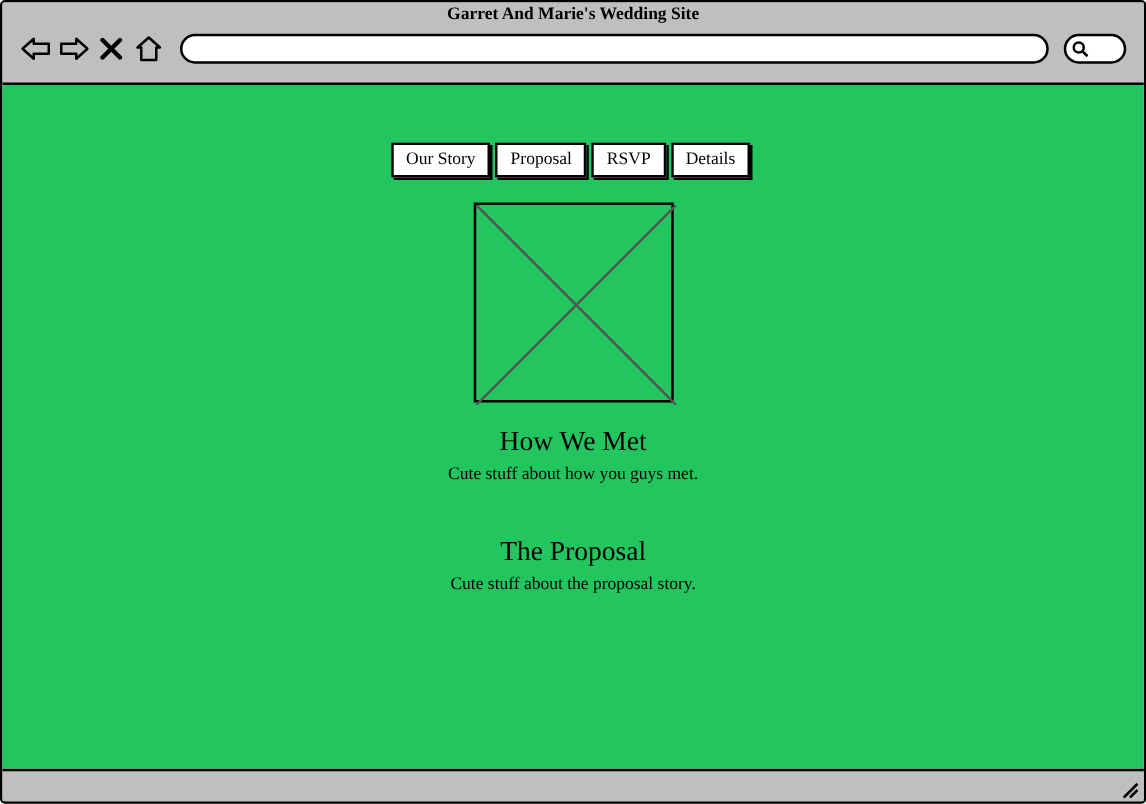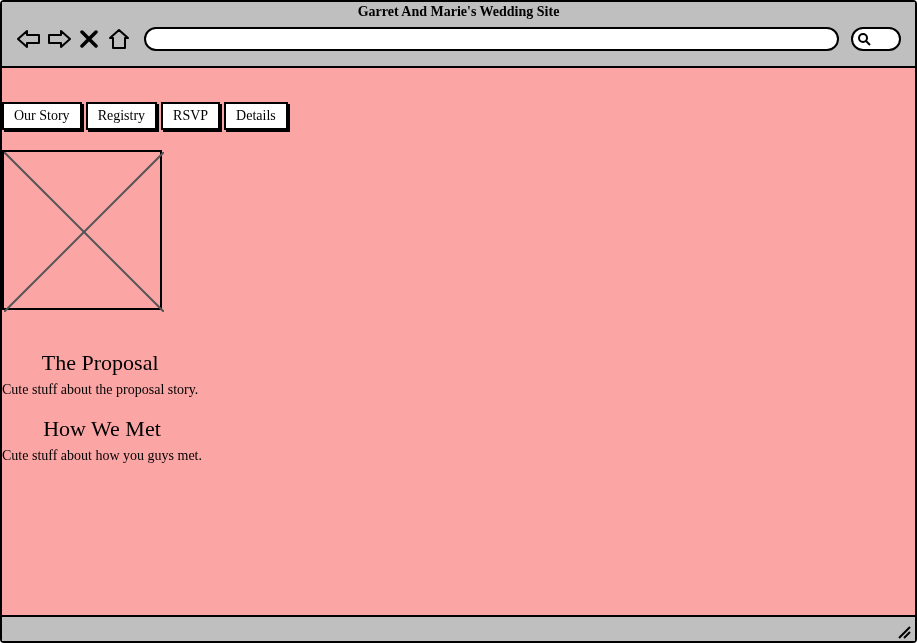--- a/index.html
+++ b/index.html
@@ -67,26 +67,26 @@
       background: #fff;
       border: 2px solid #000;
       border-radius: 12px;
       display: flex;
       align-items: center;
       padding-left: 4px;
       cursor: pointer;
     }
     .content-area {
       flex: 1;
-      background: #fca5a5;
+      background: #22c55e;
       overflow: hidden;
       display: flex;
       flex-direction: column;
-      align-items: flex-start;
-      padding-top: 34px;
+      align-items: center;
+      padding-top: 46px;
     }
     .nav-tabs {
       display: flex;
       gap: 0;
     }
     .nav-tab {
       border: 2px solid #000;
       padding: 4px 10px;
       font-size: 14px;
       cursor: pointer;
@@ -173,45 +173,45 @@
     </div>
   </div>
 
   <div class="content-area">
 
     <div class="nav-tabs">
       <div class="nav-tab">
         <span>Our Story</span>
       </div>
       <div class="nav-tab">
-        <span>Registry</span>
+        <span>Proposal</span>
       </div>
       <div class="nav-tab">
         <span>RSVP</span>
       </div>
       <div class="nav-tab">
         <span>Details</span>
       </div>
     </div>
 
     <div class="image-placeholder">
       <svg width="160" height="160" viewBox="0 0 160 160">
         <line x1="0" y1="0" x2="160" y2="160" stroke="#555" stroke-width="2"></line>
         <line x1="160" y1="0" x2="0" y2="160" stroke="#555" stroke-width="2"></line>
       </svg>
     </div>
 
+    <div class="section">
+      <div class="section-title">How We Met</div>
+      <div class="section-body">Cute stuff about how you guys met.</div>
+    </div>
+
     <div class="section" style="margin-top:40px;">
       <div class="section-title">The Proposal</div>
       <div class="section-body left-ish">Cute stuff about the proposal story.</div>
-    </div>
-
-    <div class="section">
-      <div class="section-title">How We Met</div>
-      <div class="section-body">Cute stuff about how you guys met.</div>
     </div>
 
   </div>
 
   <div class="statusbar">
     <svg class="resize-grip" width="16" height="16" viewBox="0 0 16 16">
       <line x1="4" y1="15" x2="15" y2="4" stroke="#000" stroke-width="2"></line>
       <line x1="9" y1="15" x2="15" y2="9" stroke="#000" stroke-width="2"></line>
     </svg>
   </div>

